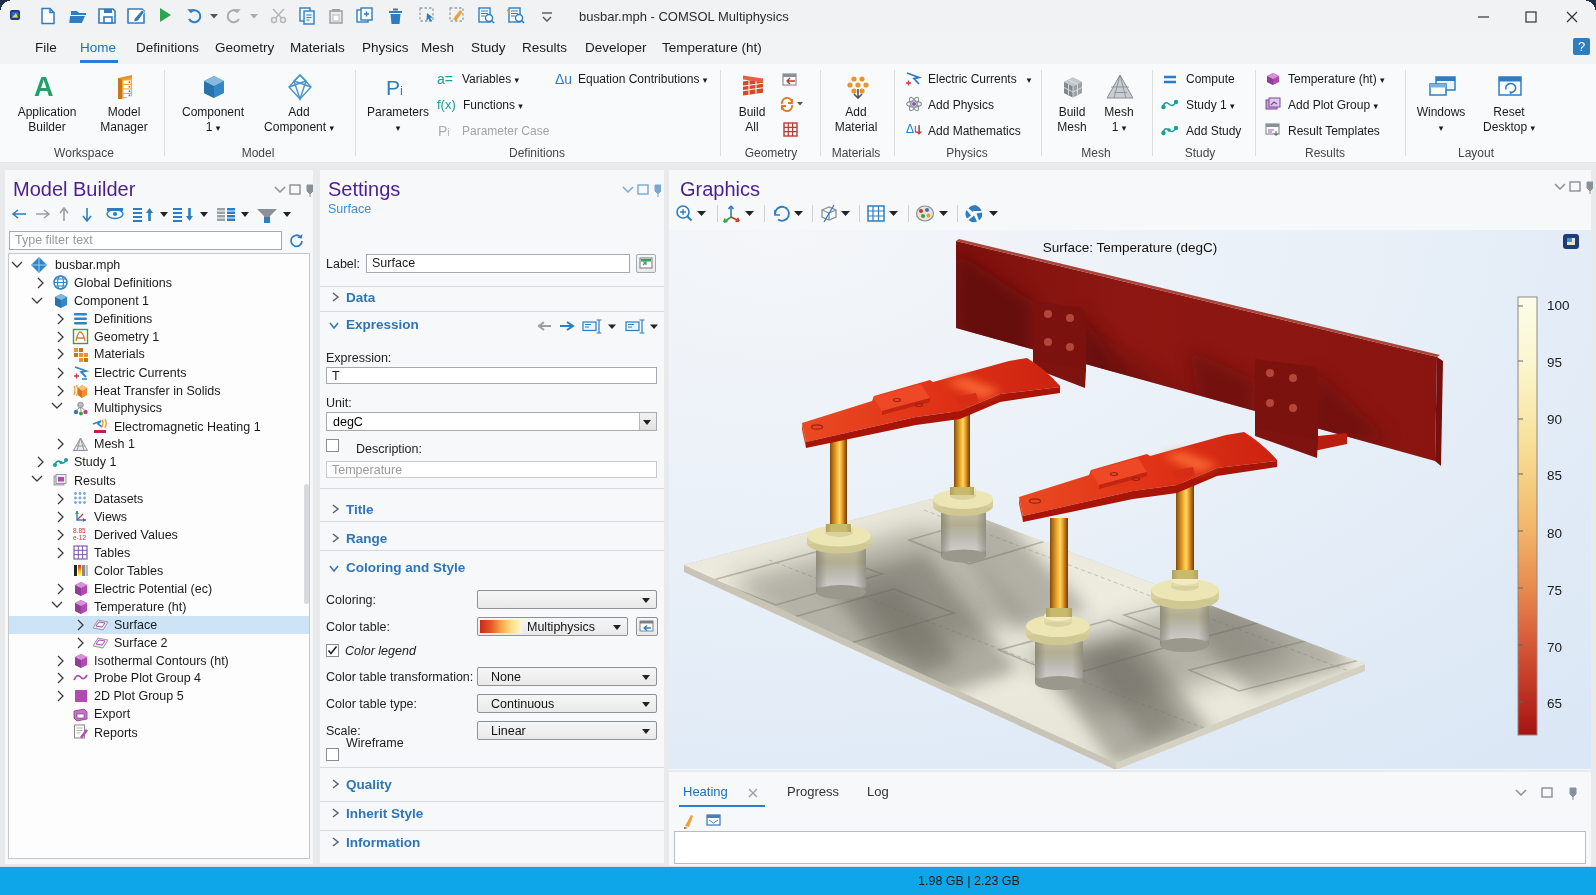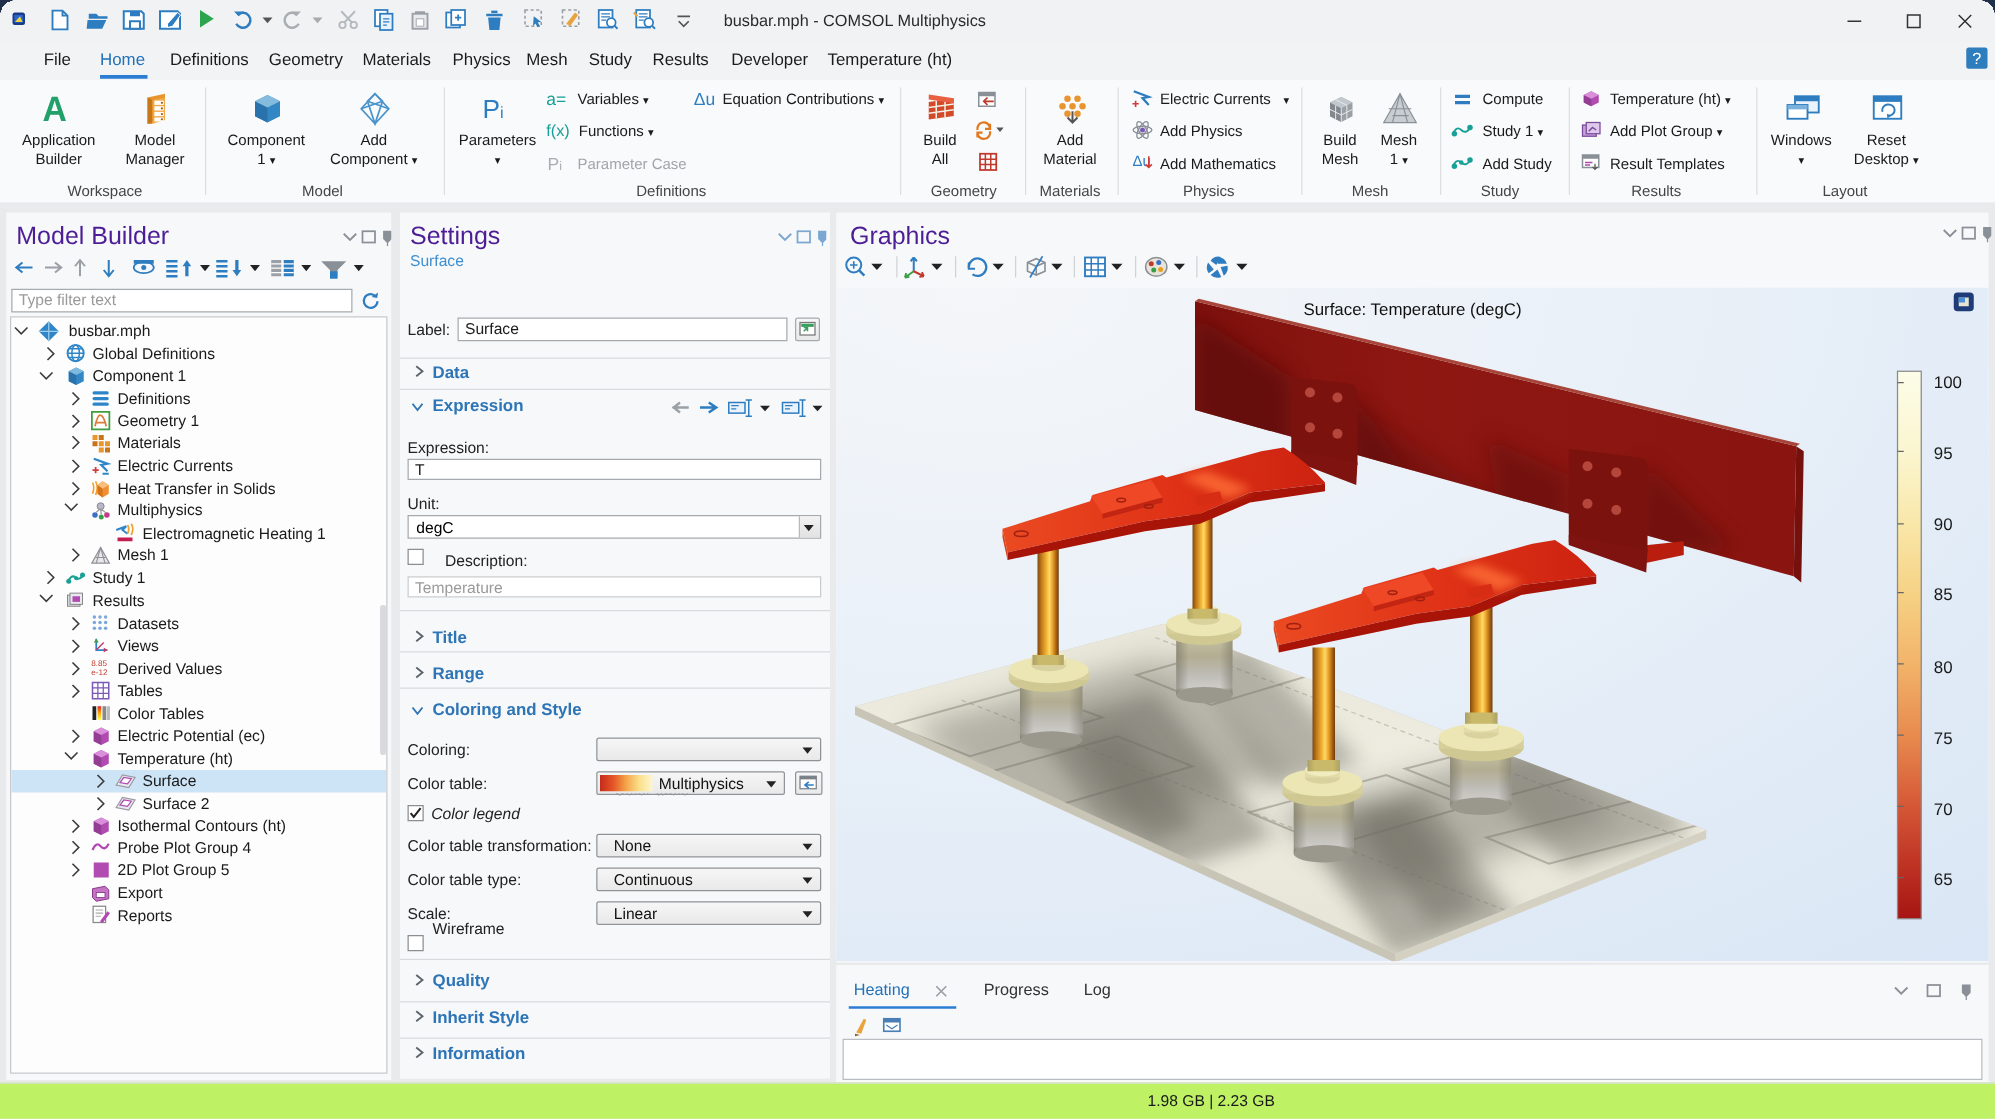--- a/index.html
+++ b/index.html
@@ -13,21 +13,21 @@
 .glabel { position:absolute; top:82px; font-size:12px; color:#454545; width:140px; text-align:center; transform:translateX(-70px); }
 .bigbtn { position:absolute; width:90px; text-align:center; font-size:12px; color:#1a1a1a; line-height:14.5px; }
 .rowbtn { position:absolute; font-size:12px; color:#1a1a1a; white-space:nowrap; }
 .panel { position:absolute; background:#f7f8fa; }
 .ptitle { font-size:20px; color:#4c1d95; }
 .psub { font-size:12.5px; color:#3f8fce; }
 #mb { left:5px; top:170px; width:308px; height:694px; }
 #settings { left:320px; top:170px; width:344px; height:693px;padding-left:25px; }
 #graphics { left:669px; top:170px; width:922px; height:600px; }
 #messages { position:absolute; left:669px; top:772px; width:922px; height:94px; background:#f7f8fa; }
-#statusbar { position:absolute; left:0; top:866px; width:1596px; height:29px; background:#bef264; border-top:1px solid #dcdee0; }
+#statusbar { position:absolute; left:0; top:866px; width:1596px; height:29px; background:#0ea5e9; border-top:1px solid #dcdee0; }
 .sechead { position:absolute; font-size:13.5px; color:#2e75b6; font-weight:bold; }
 .seclabel { position:absolute; font-size:12.5px; color:#222; }
 .input { position:absolute; background:#fff; border:1px solid #a6a9ad; font-size:12.5px; color:#1a1a1a; padding:1px 5px; }
 .dropdown { position:absolute; background:linear-gradient(#f6f6f6,#e9e9e9); border:1px solid #8f9296; border-radius:2px; font-size:12.5px; color:#111; }
 .dropdown .arr { position:absolute; right:6px; top:7px; width:0; height:0; border-left:4px solid transparent; border-right:4px solid transparent; border-top:5px solid #222; }
 .divider { position:absolute; left:0; width:344px; height:1px; background:#d8dadd; }
 .cb { position:absolute; width:13px; height:13px; background:#fff; border:1px solid #8a8d91; }
 svg { display:block; }
 </style>
 </head>

